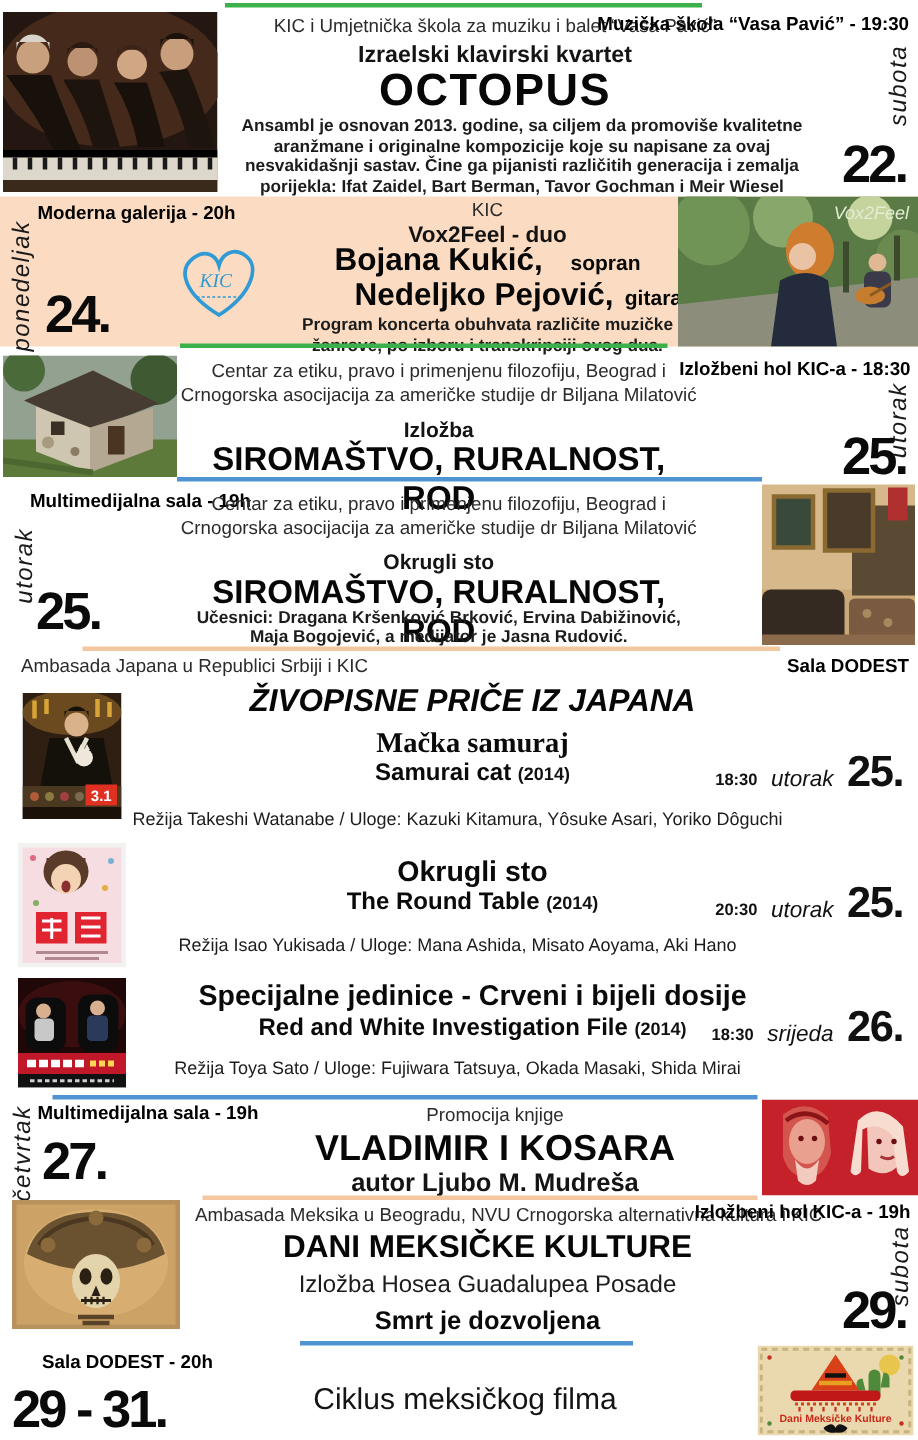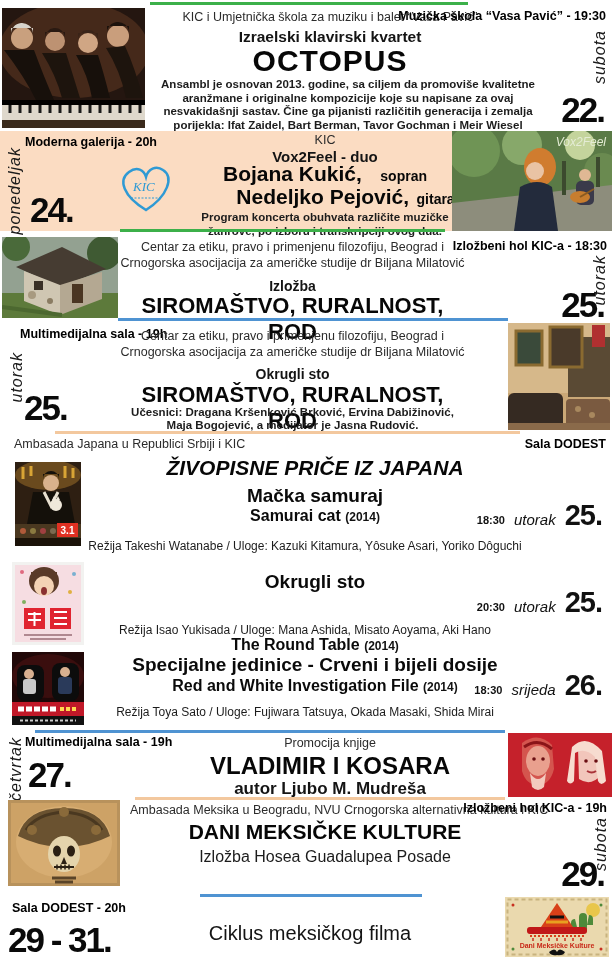--- a/index.html
+++ b/index.html
@@ -187,21 +187,21 @@
       <rect y="62" width="66" height="14" fill="#4a3820"></rect>
       <circle cx="8" cy="69" r="3" fill="#b05a3a"></circle>
         <circle cx="18" cy="69" r="3" fill="#8a7a40"></circle>
       <circle cx="28" cy="69" r="3" fill="#a04040"></circle>
         <circle cx="38" cy="69" r="3" fill="#7a6a50"></circle>
       <rect x="42" y="61" width="21" height="14" fill="#e03022"></rect>
       <text x="52.5" y="72" font-size="10" font-weight="bold" fill="#fff" text-anchor="middle">3.1</text>
       <rect y="76" width="66" height="8" fill="#1a1208"></rect>
     </svg>
   </div>
-  <div class="abs c film-title" style="left:95px;top:486px;width:440px;">Mačka samuraj</div>
+  <div class="abs c film-title" style="left:95px;top:486px;width:440px;font-family:Liberation Serif, serif;">Mačka samuraj</div>
   <div class="abs c" style="left:95px;top:508px;width:440px;line-height:1;">
     <span class="film-orig">Samurai cat</span>
     <span class="film-year">(2014)</span>
   </div>
   <div class="abs film-right" style="right:10px;top:501px;">
     <span class="time-small">18:30</span>
     <span class="day-inline">utorak</span>
     <span class="film-date">25.</span>
   </div>
   <div class="abs c credits" style="left:55px;top:539px;width:500px;">Režija Takeshi Watanabe / Uloge: Kazuki Kitamura, Yôsuke Asari, Yoriko Dôguchi</div>
@@ -219,21 +219,21 @@
       <path d="M19 19 a14 12 0 0 1 26 -2 l0 -7 -26 0 z" fill="#5a3a28"></path>
       <ellipse cx="32" cy="29" rx="3" ry="4" fill="#8a3030"></ellipse>
       <rect x="12" y="46" width="21" height="21" fill="#e02430"></rect>
       <path d="M16 52 h13 M16 58 h13 M22.5 50 v14" stroke="#fff" stroke-width="2"></path>
       <rect x="38" y="46" width="21" height="21" fill="#e02430"></rect>
       <path d="M42 50 h13 M42 56 h13 M42 62 h13" stroke="#fff" stroke-width="2"></path>
       <path d="M12 73 h48 M18 77 h36" stroke="#b08890" stroke-width="2"></path>
     </svg>
   </div>
   <div class="abs c film-title" style="left:95px;top:572px;width:440px;">Okrugli sto</div>
-  <div class="abs c" style="left:95px;top:594px;width:440px;line-height:1;margin-top:43px;">
+  <div class="abs c" style="left:95px;top:594px;width:440px;line-height:1;">
     <span class="film-orig">The Round Table</span>
     <span class="film-year">(2014)</span>
   </div>
   <div class="abs film-right" style="right:10px;top:588px;">
     <span class="time-small">20:30</span>
     <span class="day-inline">utorak</span>
     <span class="film-date">25.</span>
   </div>
   <div class="abs c credits" style="left:55px;top:623px;width:500px;">Režija Isao Yukisada / Uloge: Mana Ashida, Misato Aoyama, Aki Hano</div>
 
@@ -311,27 +311,28 @@
       <path d="M56 57 l-3 7 h6 Z" fill="#2a2014"></path>
       <path d="M46 67 h20" stroke="#2a2014" stroke-width="2"></path>
       <path d="M49 64.5 v5 M53 64.5 v5 M57 64.5 v5 M61 64.5 v5" stroke="#2a2014" stroke-width="1.5"></path>
       <path d="M44 78 h24 M47 82 h18" stroke="#5a4428" stroke-width="3"></path>
     </svg>
   </div>
 
   <div class="abs c org-line" style="left:130px;top:803px;width:390px;">Ambasada Meksika u Beogradu, NVU Crnogorska alternativna kultura i KIC</div>
   <div class="abs c big-title" style="left:130px;top:820px;width:390px;font-size:21px;">DANI MEKSIČKE KULTURE</div>
   <div class="abs c" style="left:130px;top:848px;width:390px;font-size:16px;color:#1c1c1c;">Izložba Hosea Guadalupea Posade</div>
+  <div class="abs c" style="left:130px;top:871px;width:390px;font-size:17px;font-weight:bold;color:#0a0a0a;">Smrt je dozvoljena</div>
   <div class="abs venue" style="right:5px;top:801px;">Izložbeni hol KIC-a - 19h</div>
   <div class="day-vert" style="right:2px;top:817px;">subota</div>
   <div class="abs date-big" style="right:8px;top:856px;">29.</div>
 
   <div class="line" style="left:200px;top:894px;width:222px;height:2.5px;background:#4f93d2;"></div>
 
-  <div class="abs venue" style="left:12px;top:901px;text-align:center;">Sala DODEST - 20h</div>
+  <div class="abs venue" style="left:28px;top:901px;text-align:center;">Sala DODEST - 20h</div>
   <div class="abs date-big" style="left:8px;top:922px;">29 - 31.</div>
   <div class="abs c" style="left:120px;top:922px;width:380px;font-size:20px;color:#141414;">Ciklus meksičkog filma</div>
 
   <div class="abs" style="left:505px;top:897px;">
     <svg width="104" height="60" viewBox="0 0 104 60">
       <rect width="104" height="60" fill="#ead9ae"></rect>
       <rect x="2.5" y="2.5" width="99" height="55" fill="none" stroke="#c8b37f" stroke-width="2" stroke-dasharray="4 3"></rect>
       <circle cx="8" cy="8" r="1.5" fill="#c83020"></circle>
         <circle cx="96" cy="8" r="1.5" fill="#4e8a3a"></circle>
       <circle cx="8" cy="52" r="1.5" fill="#4e8a3a"></circle>

